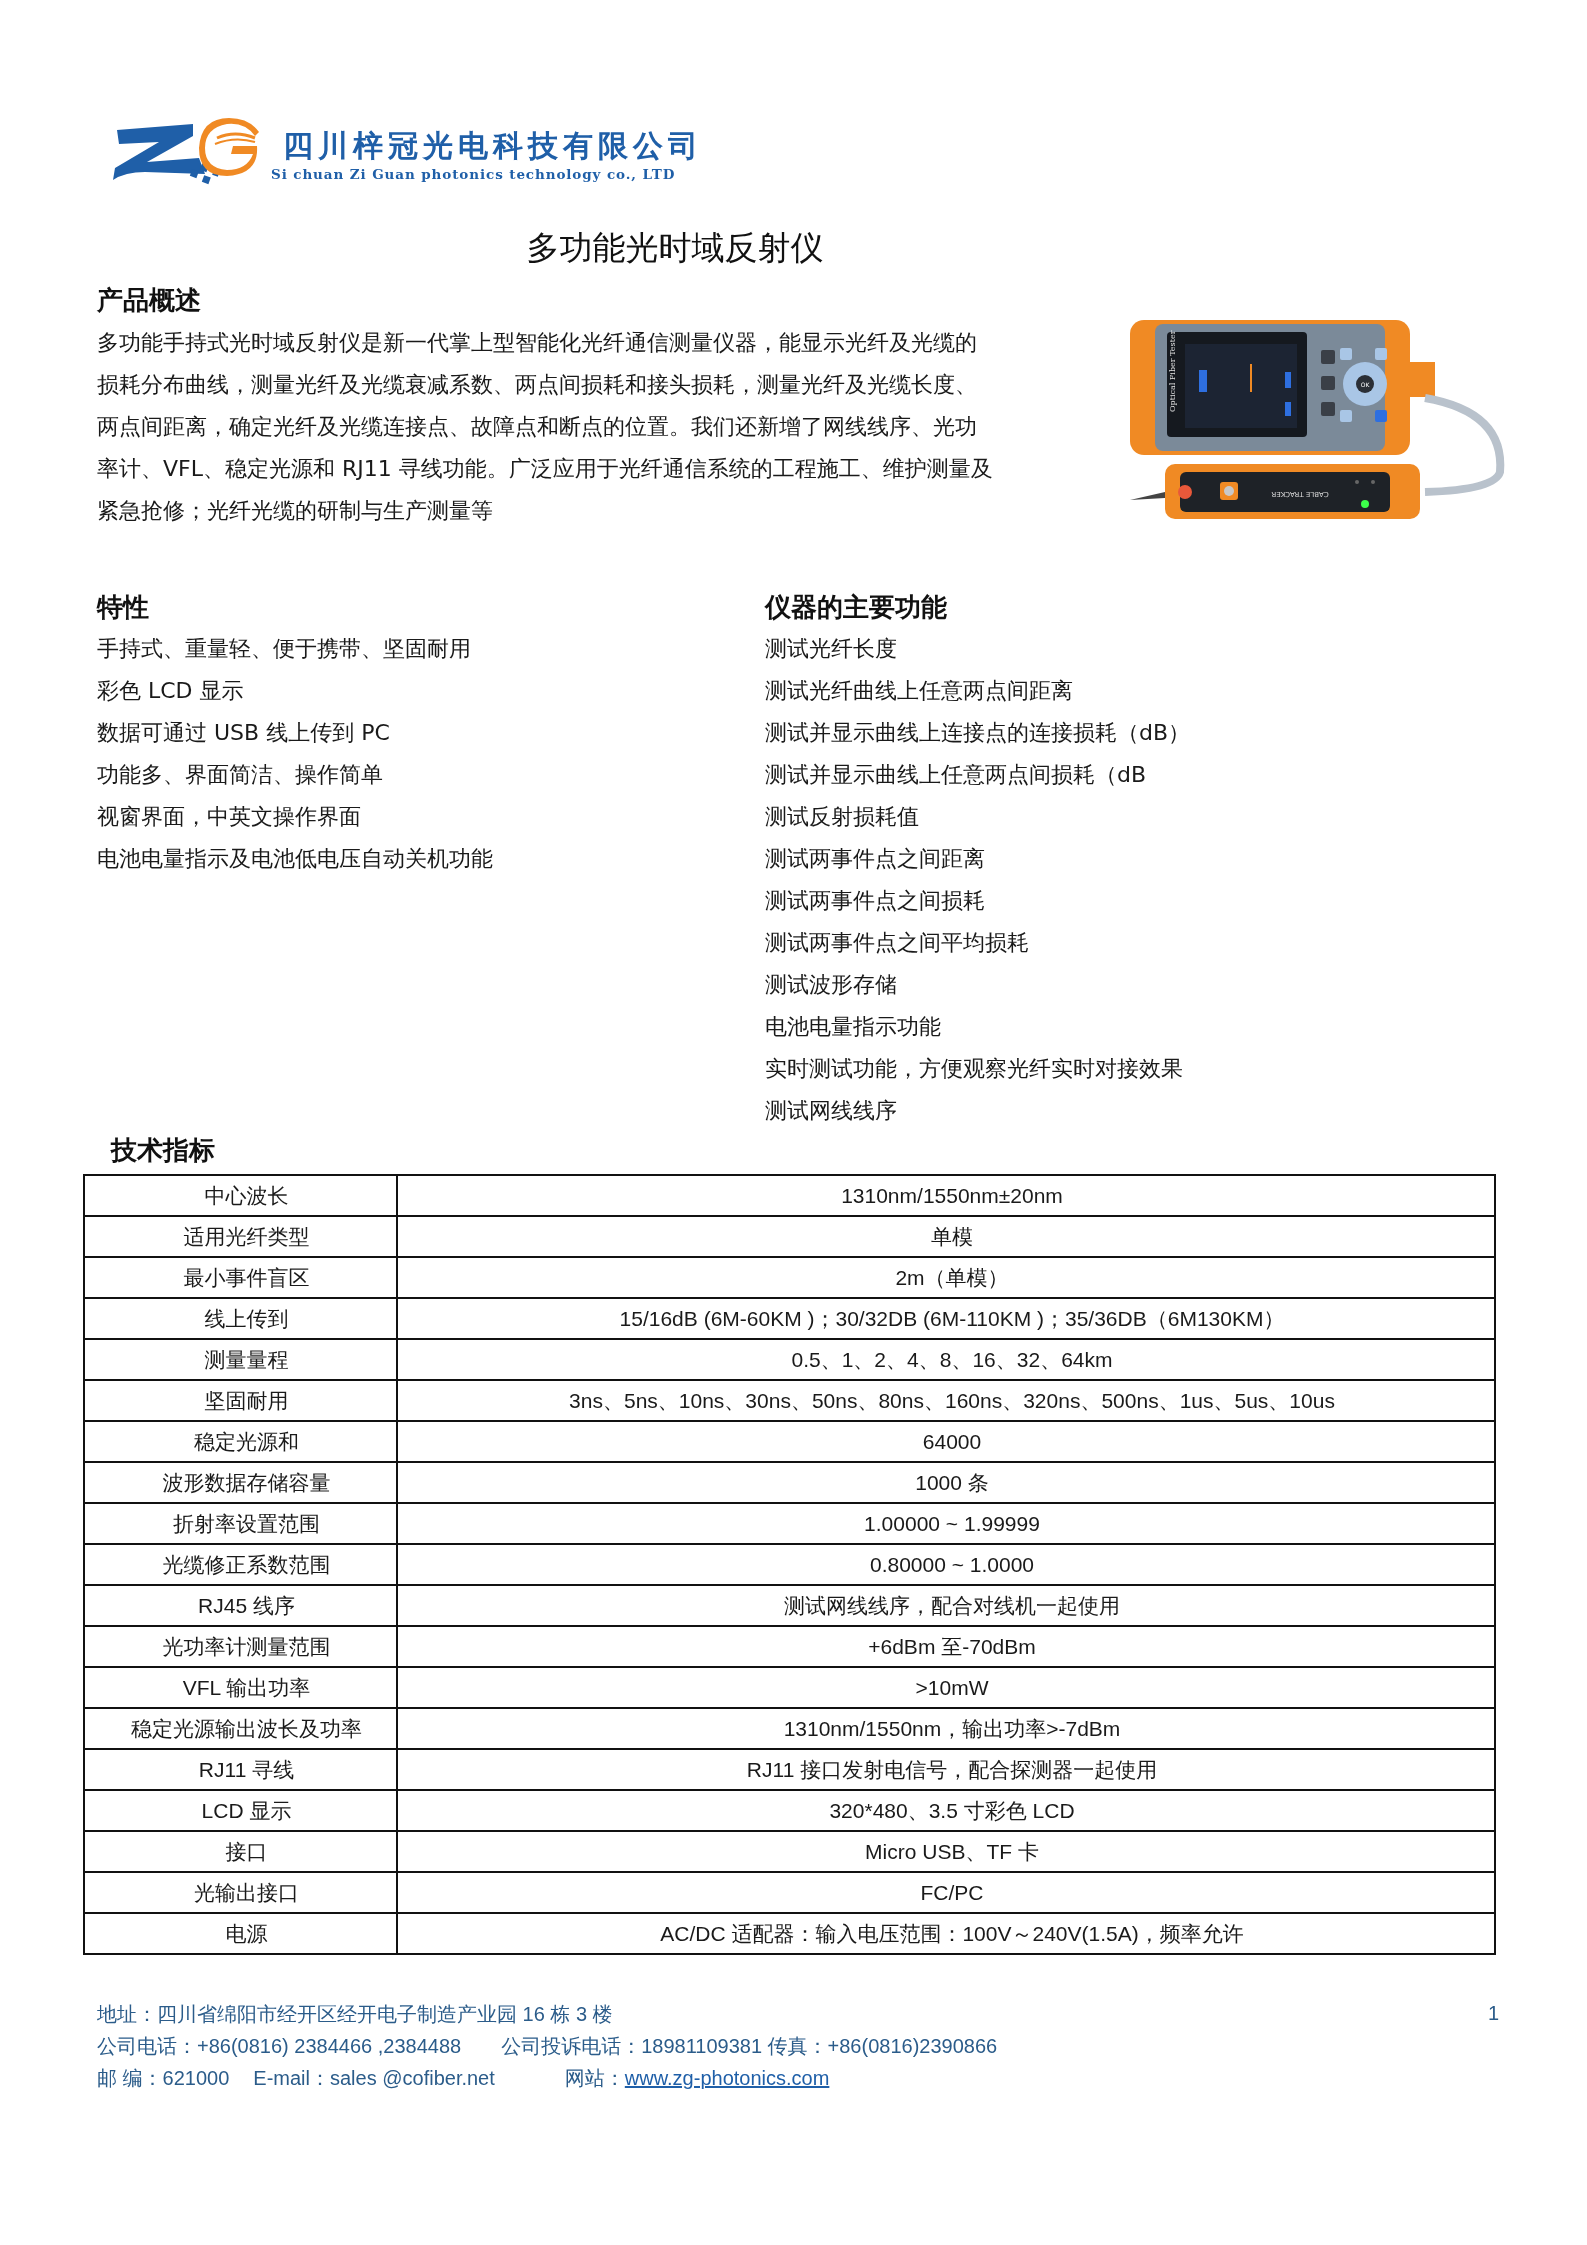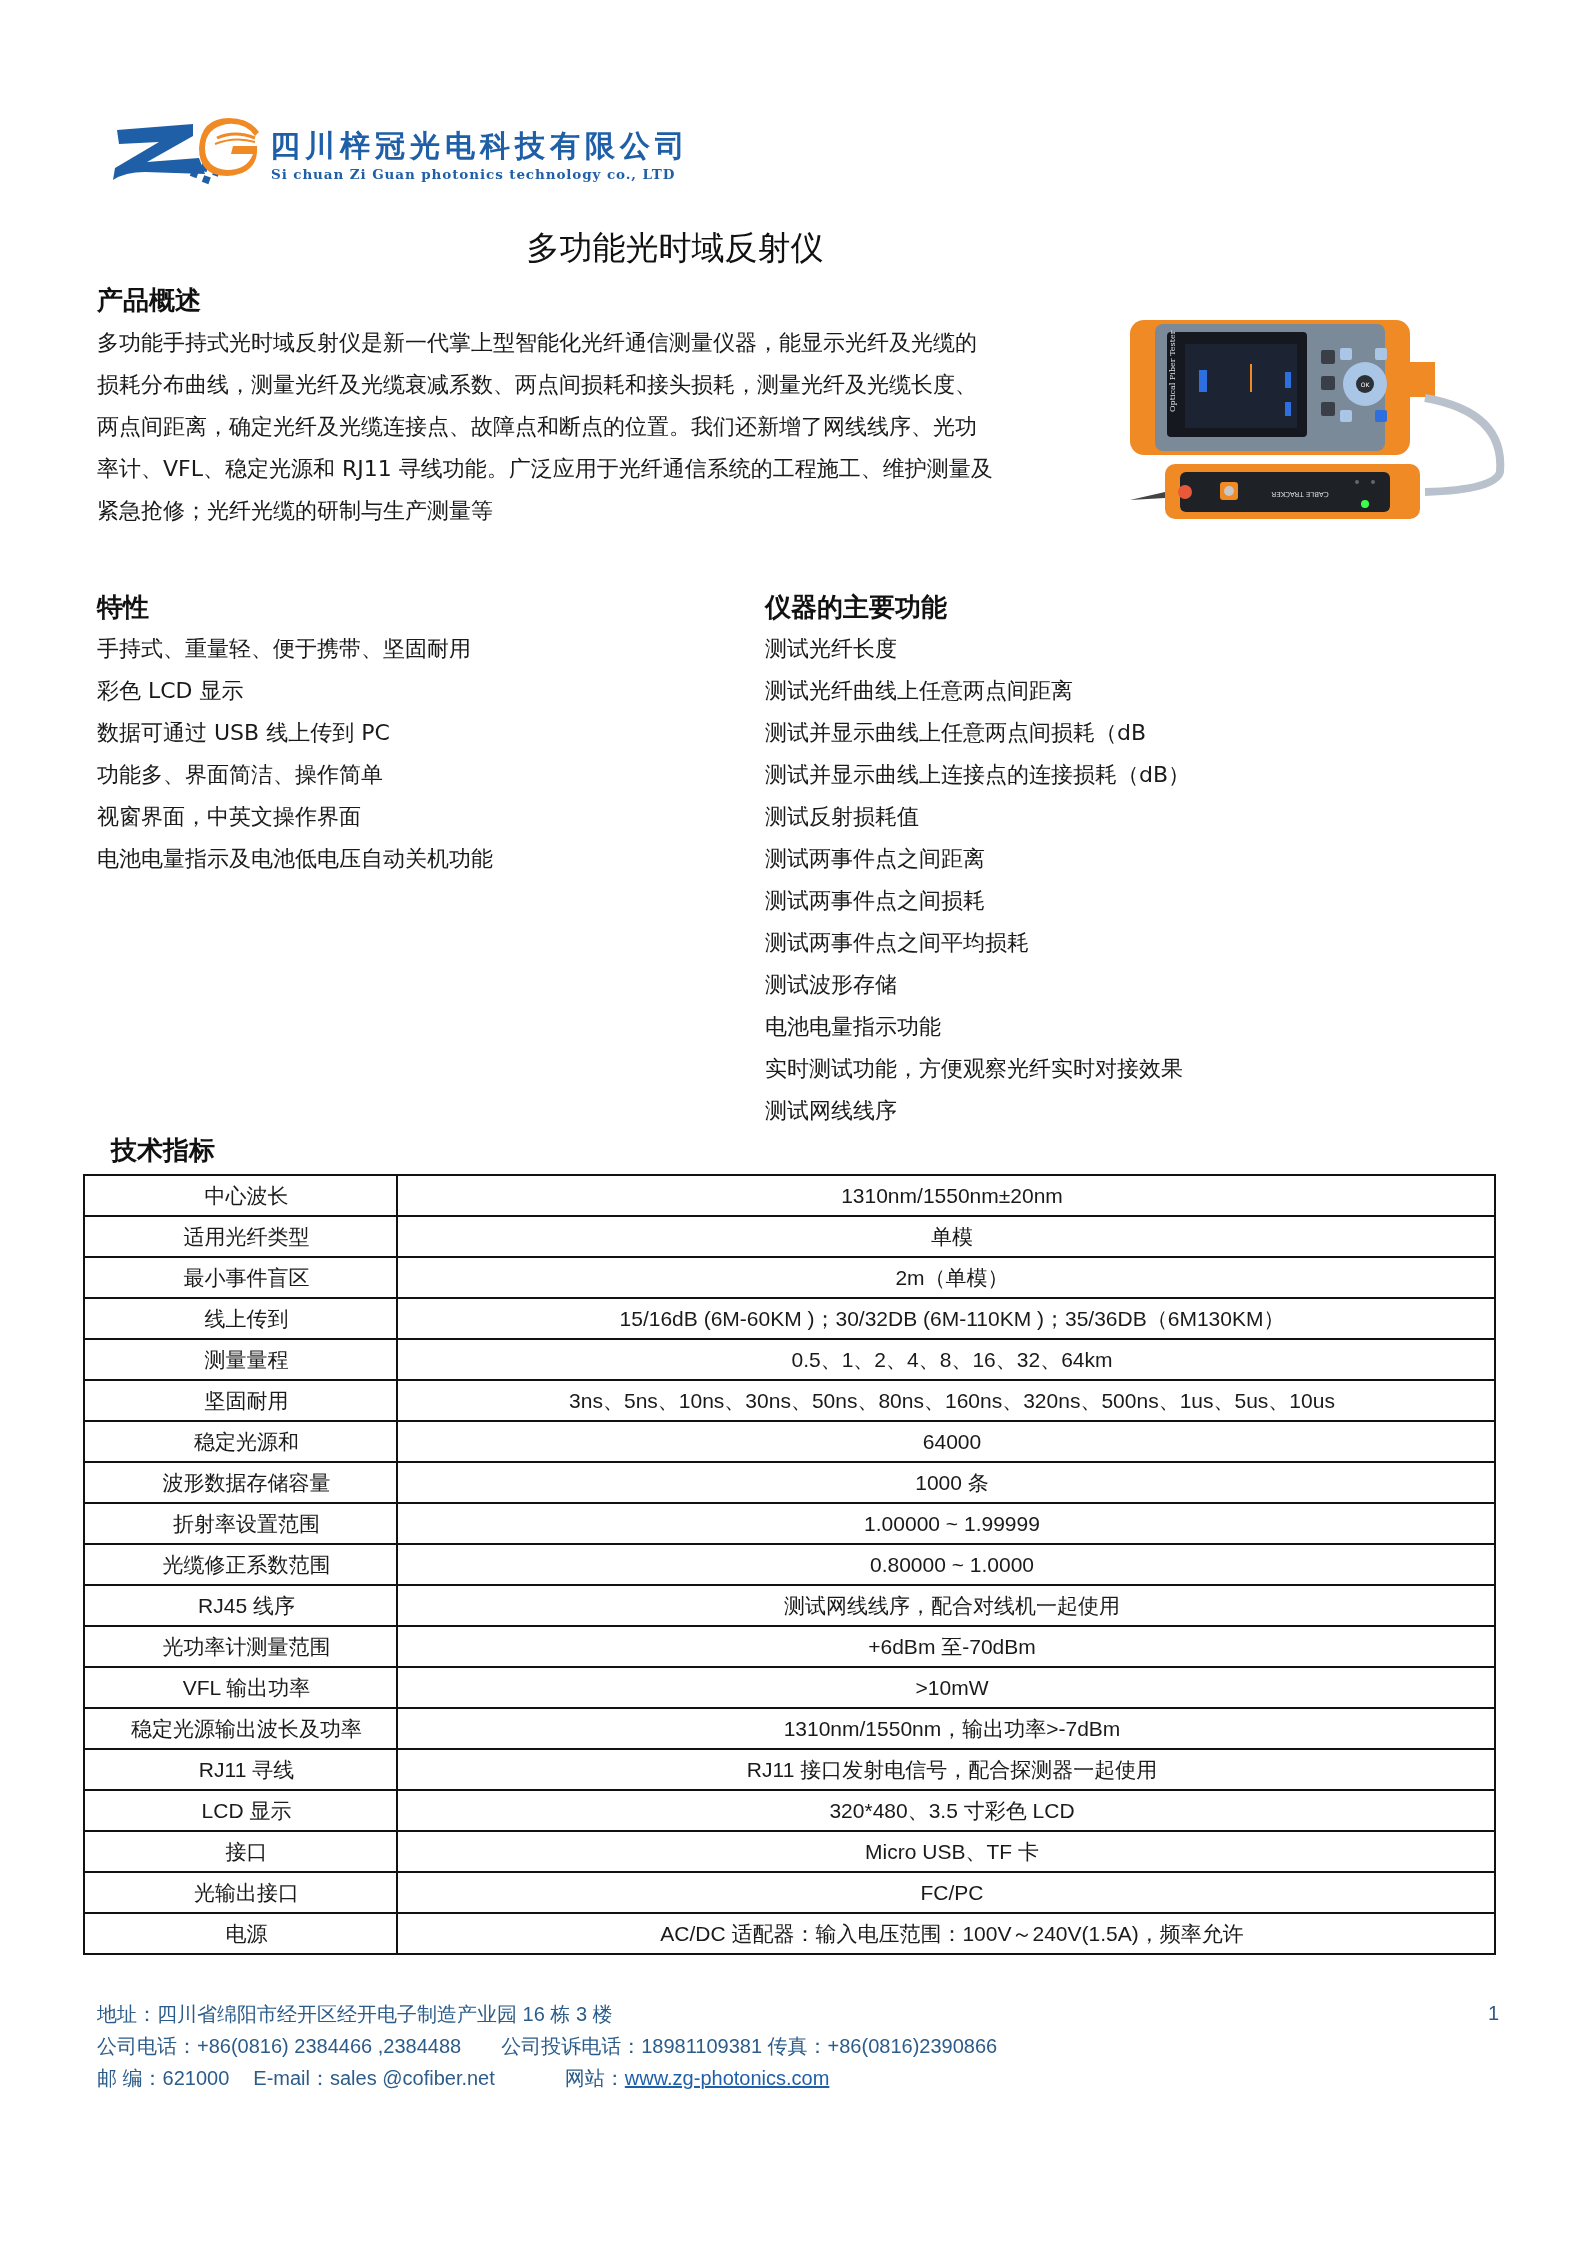--- a/index.html
+++ b/index.html
@@ -3,21 +3,21 @@
 <meta charset="utf-8">
 <style>
   html, body { margin: 0; padding: 0; background: #ffffff; }
   body { width: 1587px; height: 2245px; position: relative; overflow: hidden;
          font-family: "DejaVu Sans", "Liberation Sans", sans-serif; color: #1a1a1a; }
   .abs { position: absolute; }
 
   
   .logo { left: 105px; top: 118px; width: 640px; height: 72px; }
   .logo svg { position: absolute; left: 0; top: 0; }
-  .logo-cn { position: absolute; left: 165px; top: 8px; font-size: 30px; font-weight: bold;
+  .logo-cn { position: absolute; left: 178px; top: 8px; font-size: 30px; font-weight: bold;
              color: #1f5fa8; letter-spacing: 5px; white-space: nowrap; }
   .logo-en { position: absolute; left: 166px; top: 48px; font-family: "DejaVu Serif", "Liberation Serif", serif;
              font-size: 13.5px; font-weight: bold; color: #1f5fa8; letter-spacing: 0.9px; white-space: nowrap; }
 
   .title { left: 0; width: 1350px; top: 214px; text-align: center; font-size: 33px; color: #111; margin-top: 12px; }
 
   .h2 { font-size: 26px; font-weight: bold; color: #111; white-space: nowrap; }
   .para { left: 97px; top: 322px; width: 1000px; font-size: 22px; line-height: 42px; color: #1a1a1a; }
   .para div { white-space: nowrap; }
 
@@ -120,22 +120,22 @@
   <div>数据可通过  USB  线上传到  PC</div>
   <div>功能多、界面简洁、操作简单</div>
   <div>视窗界面，中英文操作界面</div>
   <div>电池电量指示及电池低电压自动关机功能</div>
 </div>
 
 <div class="abs h2" style="left:765px; top:590px;">仪器的主要功能</div>
 <div class="abs list" style="left:765px; top:628px;">
   <div>测试光纤长度</div>
   <div>测试光纤曲线上任意两点间距离</div>
+  <div>测试并显示曲线上连接点的连接损耗（dB）</div>
   <div>测试并显示曲线上任意两点间损耗（dB</div>
-  <div>测试并显示曲线上连接点的连接损耗（dB）</div>
   <div>测试反射损耗值</div>
   <div>测试两事件点之间距离</div>
   <div>测试两事件点之间损耗</div>
   <div>测试两事件点之间平均损耗</div>
   <div>测试波形存储</div>
   <div>电池电量指示功能</div>
   <div>实时测试功能，方便观察光纤实时对接效果</div>
   <div>测试网线线序</div>
 </div>
 

